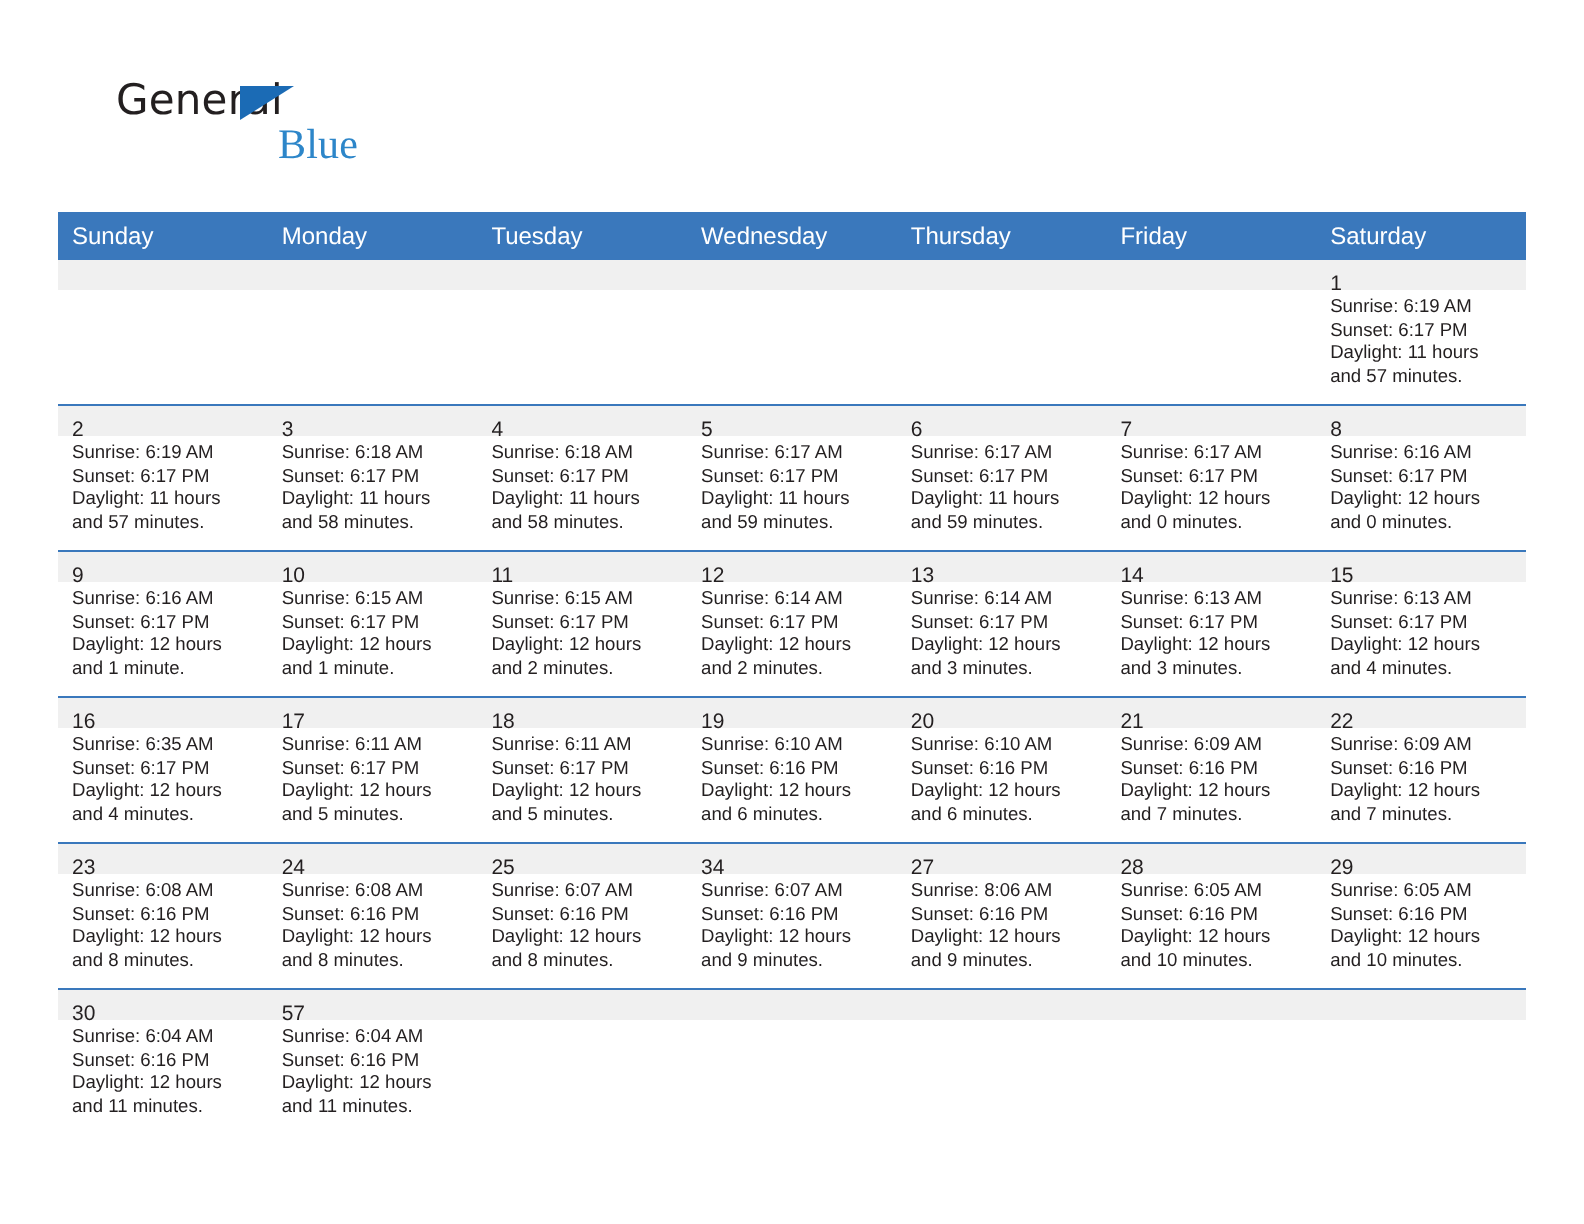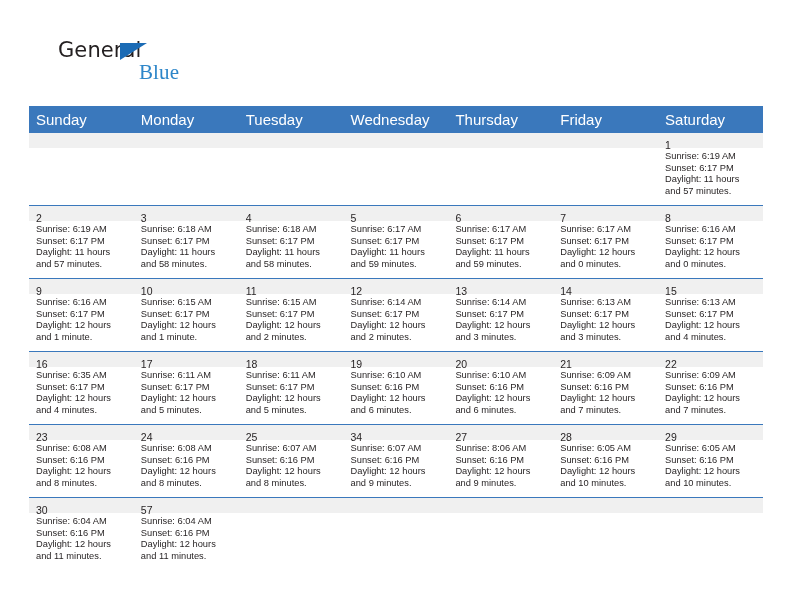--- a/index.html
+++ b/index.html
@@ -93,21 +93,21 @@
     position: absolute;
     left: 29px;
     top: 106px;
     width: 734px;
     border-collapse: collapse;
     table-layout: fixed;
   }
   .calendar th {
     background: #3a78bc;
     color: #ffffff;
-    font-size: 15px;
+    font-size: 12px;
     font-weight: normal;
     text-align: left;
     padding: 5px 0 5px 7px;
     height: 11px;
     border: none;
   }
   .calendar td {
     vertical-align: top;
     padding: 0;
     border: none;

